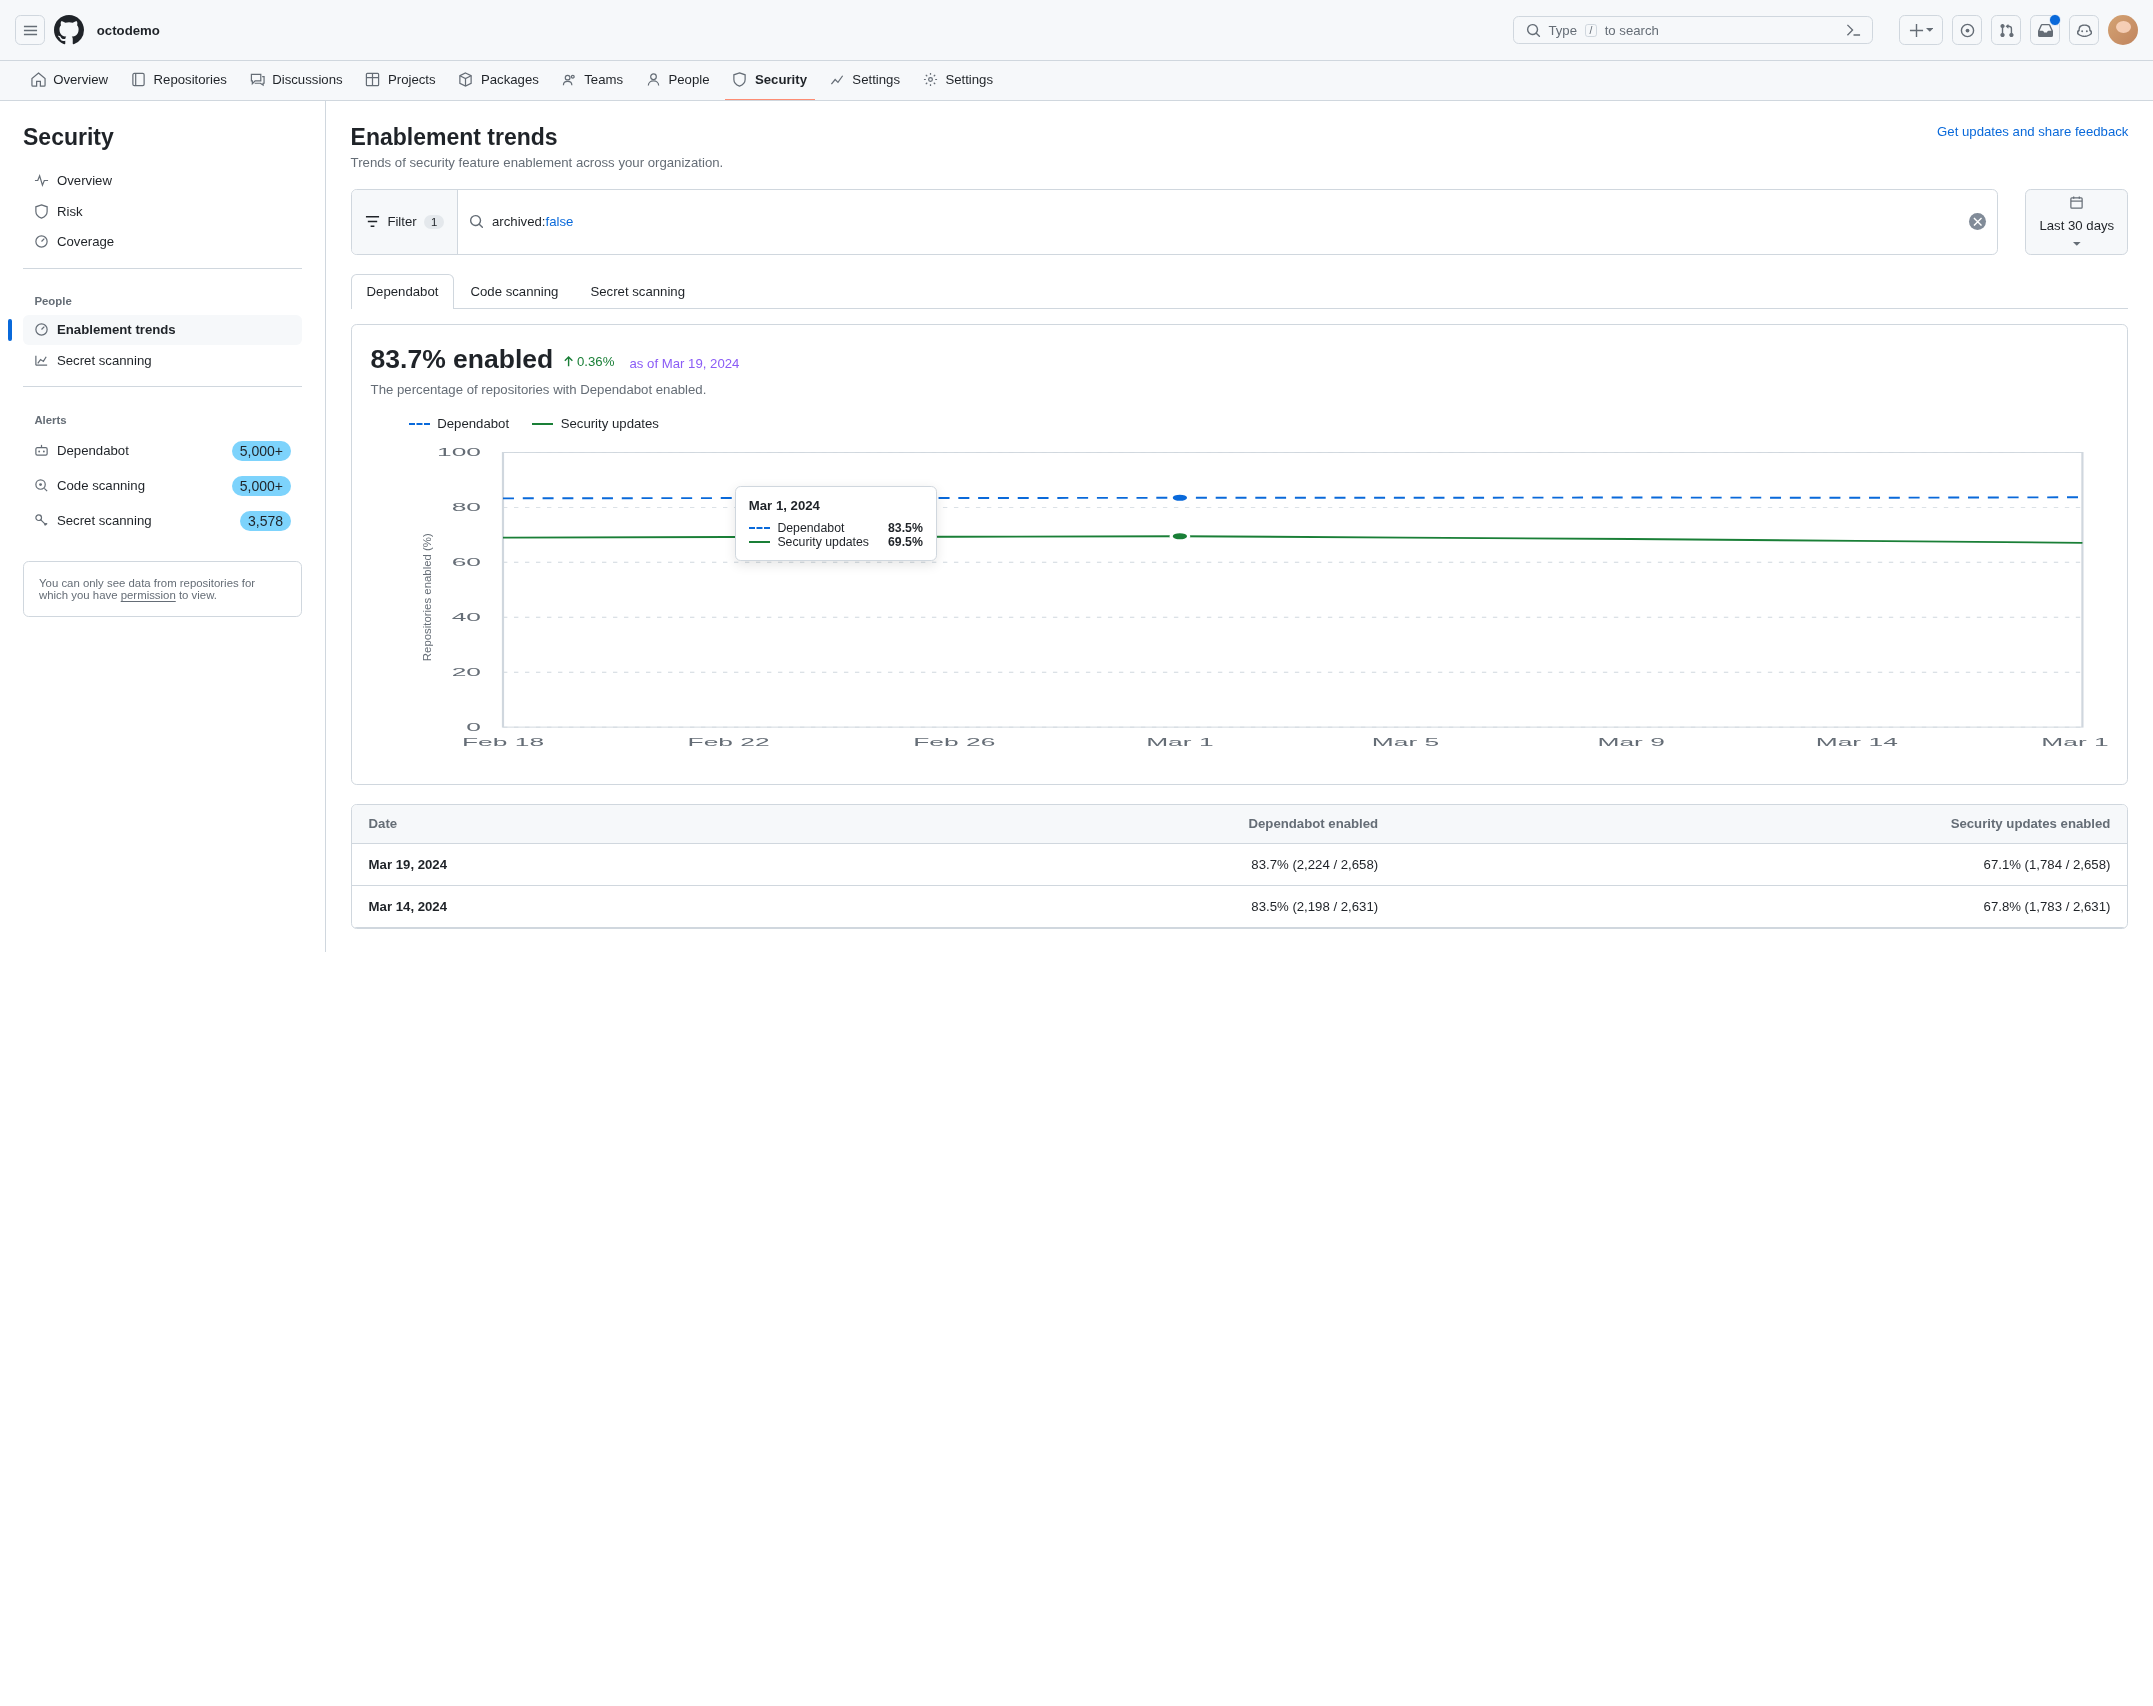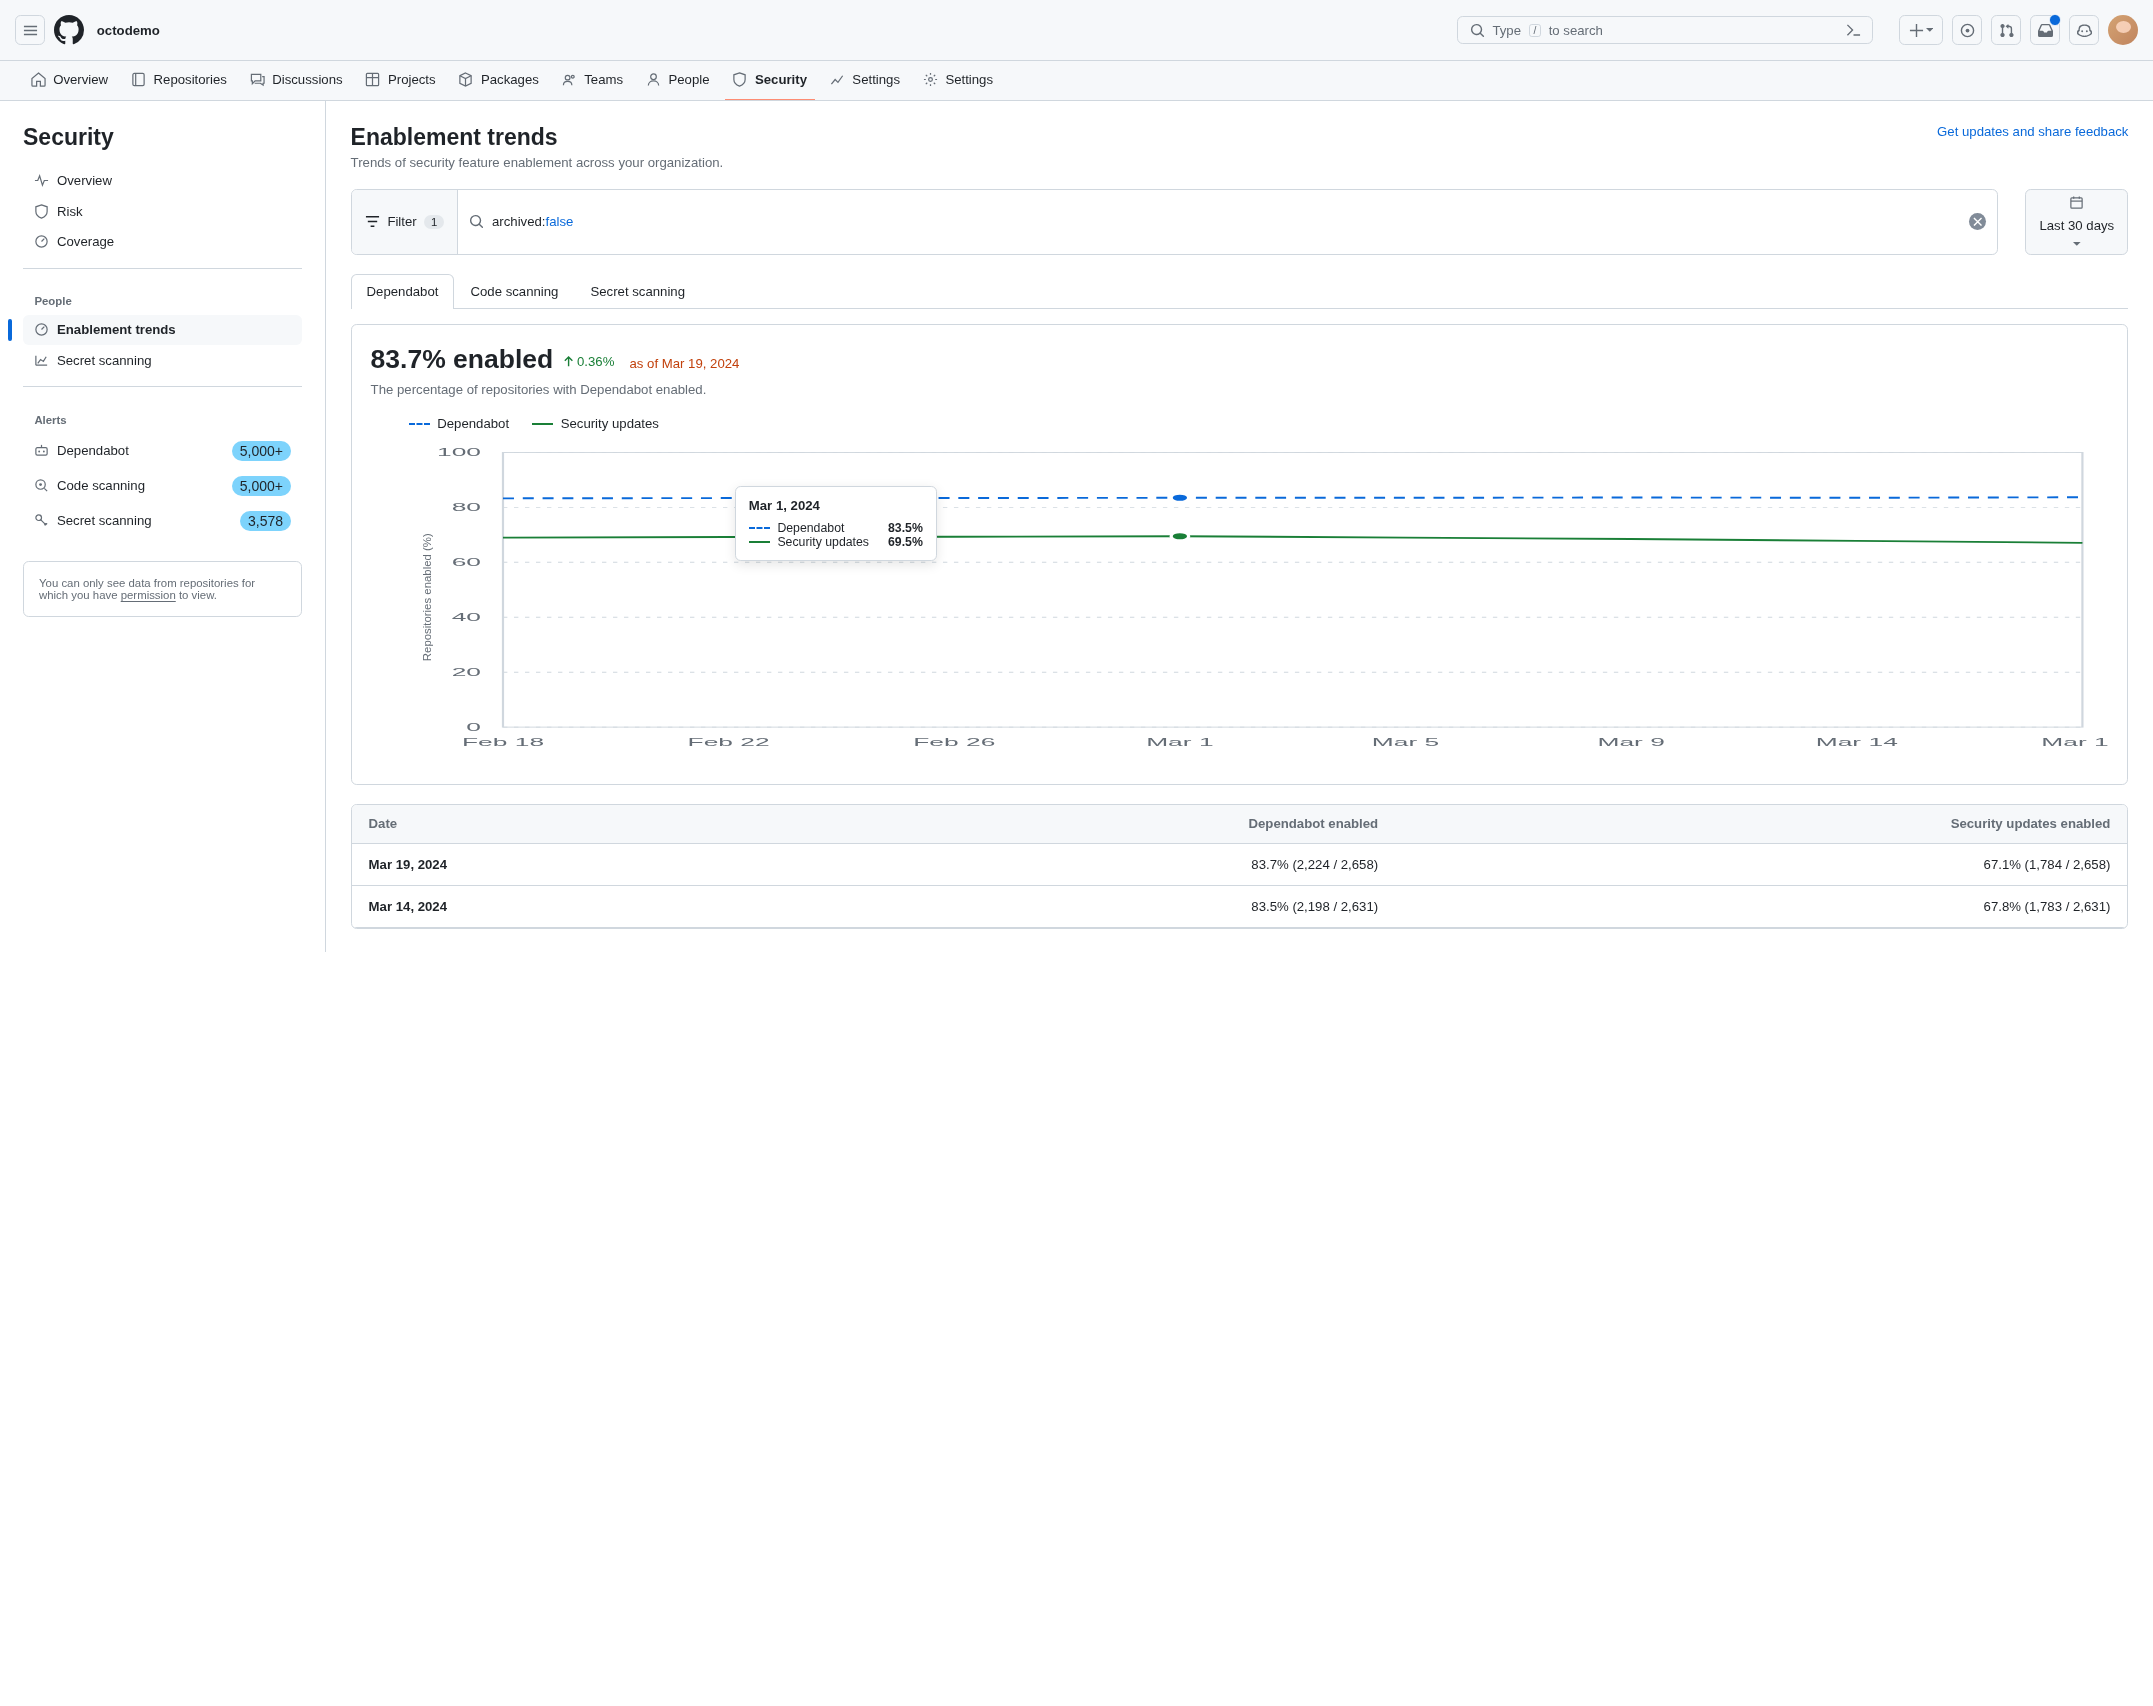--- a/index.html
+++ b/index.html
@@ -3,21 +3,21 @@
 <meta charset="utf-8">
 <style>
 * { box-sizing: border-box; margin: 0; padding: 0; }
 body { font-family: -apple-system, BlinkMacSystemFont, "Segoe UI", Helvetica, Arial, sans-serif; color: #1f2328; background: #ffffff; font-size: 13.2px; }
 .topbar { background: #f6f8fa; border-bottom: 0.9px solid #d0d7de; padding: 15px; display: flex; align-items: center; gap: 9px; }
 .icon-btn { width: 30px; height: 30px; border: 0.9px solid #d0d7de; border-radius: 5.7px; display: flex; align-items: center; justify-content: center; background: #f6f8fa; cursor: pointer; color: #656d76; }
 .icon-btn svg { width: 15px; height: 15px; }
 .logo { width: 30px; height: 30px; display: flex; align-items: center; justify-content: center; }
 .org-name { font-weight: 600; font-size: 13.2px; margin-left: 3.8px; }
 .spacer { flex: 1; }
-.search-box { display: flex; align-items: center; border: 0.9px solid #d0d7de; border-radius: 5.7px; padding: 5.7px 11.4px; width: 416px; color: #656d76; gap: 7.6px; cursor: pointer; background: #f6f8fa; }
+.search-box { display: flex; align-items: center; border: 0.9px solid #d0d7de; border-radius: 5.7px; padding: 5.7px 11.4px; width: 360px; color: #656d76; gap: 7.6px; cursor: pointer; background: #f6f8fa; }
 .kbd { border: 0.9px solid #d0d7de; border-radius: 2.8px; padding: 0 3.8px; font-size: 10.4px; background: #f6f8fa; }
 .plus-btn { width: 44px; height: 30px; border: 0.9px solid #d0d7de; border-radius: 5.7px; display: flex; align-items: center; justify-content: center; background: #f6f8fa; cursor: pointer; gap: 1.9px; color: #656d76; }
 .avatar { width: 30px; height: 30px; border-radius: 50%; background: linear-gradient(135deg, #d4a373, #c0845e); cursor: pointer; position: relative; overflow: hidden; }
 .avatar::after { content: ''; position: absolute; top: 20%; left: 25%; width: 50%; height: 40%; border-radius: 50%; background: rgba(255,220,200,0.8); }
 .notif-dot { position: relative; }
 .notif-dot::after { content: ''; position: absolute; top: -1.9px; right: -1.9px; width: 9.5px; height: 9.5px; background: #0969da; border-radius: 50%; border: 1.9px solid #f6f8fa; }
 
 .nav-tabs { display: flex; align-items: center; padding: 0 23px; background: #f6f8fa; border-bottom: 0.9px solid #d0d7de; gap: 7.6px; }
 .nav-tab { display: flex; align-items: center; gap: 7.6px; padding: 11.4px 7.6px; color: #1f2328; cursor: pointer; border-bottom: 1.9px solid transparent; }
 .nav-tab.active { border-bottom-color: #fd8c73; font-weight: 600; }
@@ -53,21 +53,21 @@
 .clear-btn { width: 17px; height: 17px; border-radius: 50%; background: #818b98; color: white; display: flex; align-items: center; justify-content: center; cursor: pointer; font-size: 10.4px; }
 .date-btn { display: flex; align-items: center; gap: 7.6px; padding: 5.7px 13.2px; border: 0.9px solid #d0d7de; border-radius: 5.7px; cursor: pointer; background: #f6f8fa; flex-direction: column; }
 
 .sub-tabs { display: flex; border-bottom: 0.9px solid #d0d7de; margin-bottom: 15px; }
 .sub-tab { padding: 9.5px 15px; cursor: pointer; border: 0.9px solid transparent; border-bottom: none; border-radius: 5.7px 5.7px 0 0; margin-bottom: -0.9px; }
 .sub-tab.active { border-color: #d0d7de; background: white; }
 
 .card { border: 0.9px solid #d0d7de; border-radius: 5.7px; padding: 19px; margin-bottom: 19px; }
 .big-stat { font-size: 26.5px; font-weight: 600; display: inline-block; margin-right: 5px; }
 .trend-up { color: #1a7f37; display: inline-flex; align-items: center; gap: 1.9px; font-size: 13.2px; margin-right: 11.4px; }
-.asof { color: #c2410c; font-size: 13.2px; }
+.asof { color: #8b5cf6; font-size: 13.2px; }
 .stat-desc { color: #656d76; margin-top: 7.6px; margin-bottom: 19px; font-size: 13.2px; }
 .legend { display: flex; gap: 23px; margin-bottom: 11.4px; padding-left: 38px; }
 .legend-item { display: flex; align-items: center; gap: 7.6px; font-size: 13.2px; }
 .legend-line { width: 21px; height: 0; border-top-width: 1.9px; }
 
 .chart-wrap { position: relative; height: 322px; }
 .chart-svg { width: 100%; height: 100%; }
 .y-label-vert { position: absolute; left: -7.6px; top: 50%; transform: rotate(-90deg) translateX(10%); transform-origin: center; font-size: 11.4px; color: #656d76; }
 .tooltip { position: absolute; background: white; border: 0.9px solid #d0d7de; border-radius: 5.7px; padding: 11.4px 13.2px; box-shadow: 0 3.8px 11.4px rgba(0,0,0,0.1); }
 .tooltip-title { font-weight: 600; margin-bottom: 7.6px; font-size: 13.2px; }

